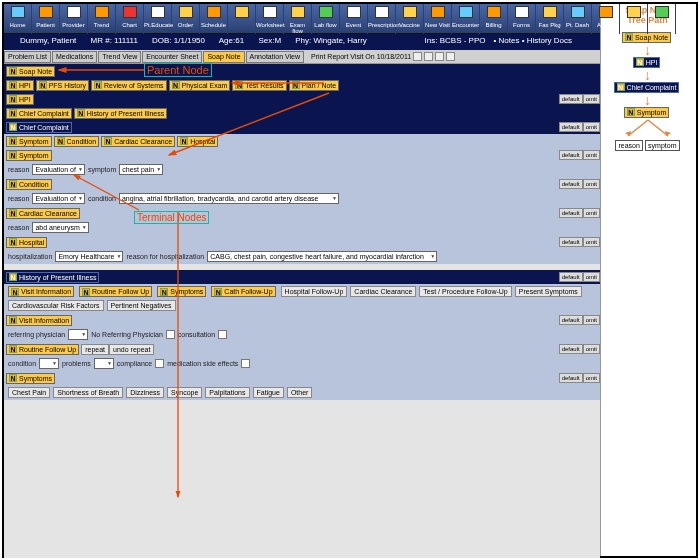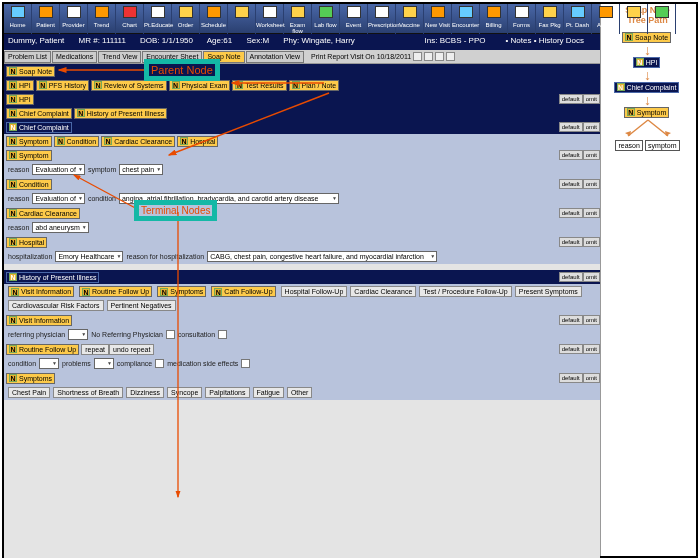--- a/index.html
+++ b/index.html
@@ -6,21 +6,21 @@
   body { width: 700px; height: 560px; overflow: hidden; background: #fff; font-size: 8px; position: relative; }
   .outer-border { border: 2px solid #000; width: 696px; height: 556px; margin: 2px; position: relative; }
   .main-app { width: 596px; height: 552px; float: left; position: relative; }
   .side-panel { width: 94px; height: 552px; float: left; border-left: 1px solid #999; padding: 2px; text-align: center; }
   
   .toolbar { background: linear-gradient(#4a68a8,#2a3f70); height: 30px; display: flex; border-bottom: 1px solid #111; }
   .tbtn { flex: 0 0 auto; width: 28px; height: 30px; border-right: 1px solid #2a3f70; color: #fff; font-size: 6px; text-align: center; padding-top: 18px; position: relative; cursor: pointer; }
   .tbtn .ic { position: absolute; top: 2px; left: 7px; width: 14px; height: 12px; background: #ffd24a; border: 1px solid #333; }
   .tbtn.red .ic{background:#e33}.tbtn.grn .ic{background:#5c5}.tbtn.blu .ic{background:#6cf}.tbtn.wht .ic{background:#fff}.tbtn.org .ic{background:#f90}
   
-  .patientbar { background: #0a1550; color: #fff; height: 16px; line-height: 14px; padding: 0 4px; font-size: 8px; }
+  .patientbar { background: #0a1550; color: #fff; height: 16px; line-height: 14px; padding: 0 16px; font-size: 8px; }
   .patientbar span { margin-right: 12px; }
   
   .tabbar { background: #d0d0d0; height: 14px; display: flex; align-items: center; font-size: 7px; border-bottom: 1px solid #999; }
   .tab { background: #ccc; border: 1px solid #777; padding: 0 3px; margin-right: 1px; height: 12px; line-height: 10px; cursor: pointer; }
   .tab.on { background: #fdca4a; }
   .tabbar .txt { margin-left: 6px; }
   .tabbar .mini { width: 9px; height: 9px; background: #eee; border: 1px solid #888; margin-left: 2px; display: inline-block; }
   
   .content { height: 494px; overflow-y: auto; background: #e4e4e4; }
   
@@ -39,21 +39,21 @@
   .sel { background: #fff; border: 1px solid #666; font-size: 7px; height: 11px; padding: 0 8px 0 2px; position: relative; display: inline-block; line-height: 9px; }
   .sel::after { content: '▼'; position: absolute; right: 1px; top: 0; font-size: 5px; color: #444; }
   .chk { width: 9px; height: 9px; border: 1px solid #777; background: #fff; display: inline-block; }
   
   .plain-btn { background: #e8e8e8; border: 1px solid #888; font-size: 7px; padding: 0 3px; height: 11px; line-height: 9px; cursor: pointer; }
   
   
   .anno { position: absolute; color: #e84b00; font-size: 10px; font-family: 'Times New Roman', serif; z-index: 50; pointer-events: none; }
   .anno.large { font-size: 11px; }
   .arrow-svg { position: absolute; z-index: 49; pointer-events: none; }
-  .boxed { border: 5px solid #14b8a6; padding: 0 2px; }
+  .boxed { border: 1px solid #14b8a6; padding: 0 2px; }
   
   
   .side-title { color: #d84; font-weight: bold; font-size: 9px; line-height: 1.1; margin-bottom: 6px; text-align: center; }
   .side-arrow { color: #d84; font-size: 14px; line-height: 1; }
   .side-leaf { border: 1px solid #555; background: #fff; font-size: 7px; padding: 1px 2px; display: inline-block; }
 </style>
 </head>
 <body>
 
 <div class="outer-border">
@@ -89,21 +89,21 @@
       </div>
 
   <div class="patientbar">
     <span>Dummy, Patient</span>
     <span>MR #: 111111</span>
     <span>DOB: 1/1/1950</span>
     <span>Age:61</span>
     <span>Sex:M</span>
     <span>Phy: Wingate, Harry</span>
     <span style="float:right">• Notes  • History Docs</span>
-    <span style="float:right;margin-right:20px">Ins: BCBS - PPO</span>
+    <span style="float:right;margin-right:8px">Ins: BCBS - PPO</span>
   </div>
 
   <div class="tabbar" id="tabbar">
         <span class="tab">Problem List</span>
         <span class="tab">Medications</span>
         <span class="tab">Trend View</span>
         <span class="tab">Encounter Sheet</span>
         <span class="tab on">Soap Note</span>
         <span class="tab">Annotation View</span>
         <span class="txt">Print Report  Visit On 10/18/2011</span>
@@ -364,21 +364,21 @@
         <line x1="90" y1="6" x2="5" y2="6" stroke="#e84b00" stroke-width="1.5" marker-end="url(#ah1)"></line>
       </svg>
 
   <svg class="arrow-svg" style="top:75px;left:225px" width="100" height="10">
         <line x1="95" y1="4" x2="3" y2="4" stroke="#e84b00" stroke-width="1.5" marker-end="url(#ah1)"></line>
       </svg>
   <svg class="arrow-svg" style="top:86px;left:160px" width="170" height="70">
         <line x1="165" y1="3" x2="5" y2="65" stroke="#e84b00" stroke-width="1.5" marker-end="url(#ah1)"></line>
       </svg>
 
-  <div class="anno" style="top:201px;left:130px"><span class="boxed">Terminal Nodes</span></div>
+  <div class="anno" style="top:208px;left:130px"><span class="boxed">Terminal Nodes</span></div>
   <svg class="arrow-svg" style="top:168px;left:65px" width="80" height="45">
         <line x1="70" y1="38" x2="5" y2="3" stroke="#e84b00" stroke-width="1.3" marker-end="url(#ah1)"></line>
       </svg>
   <svg class="arrow-svg" style="top:208px;left:170px" width="8" height="290">
         <line x1="4" y1="0" x2="4" y2="285" stroke="#e84b00" stroke-width="1.3" marker-end="url(#ah1)"></line>
       </svg>
 
 </div>
 
 <div class="side-panel">

